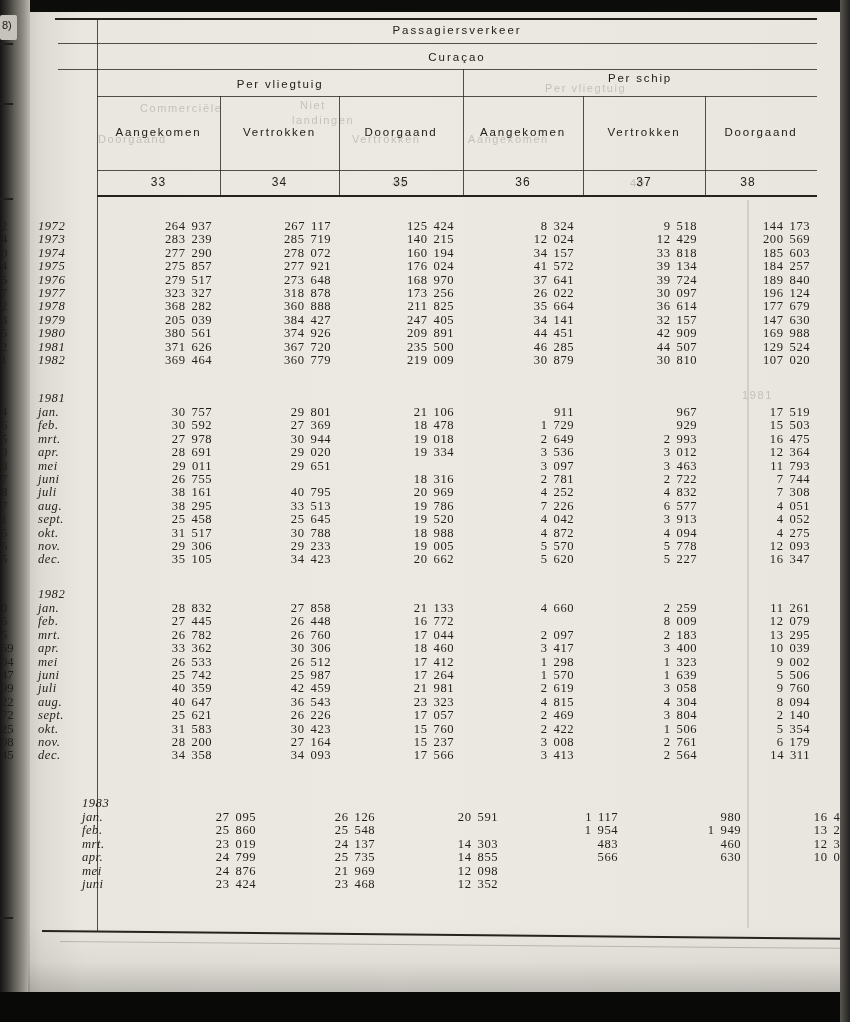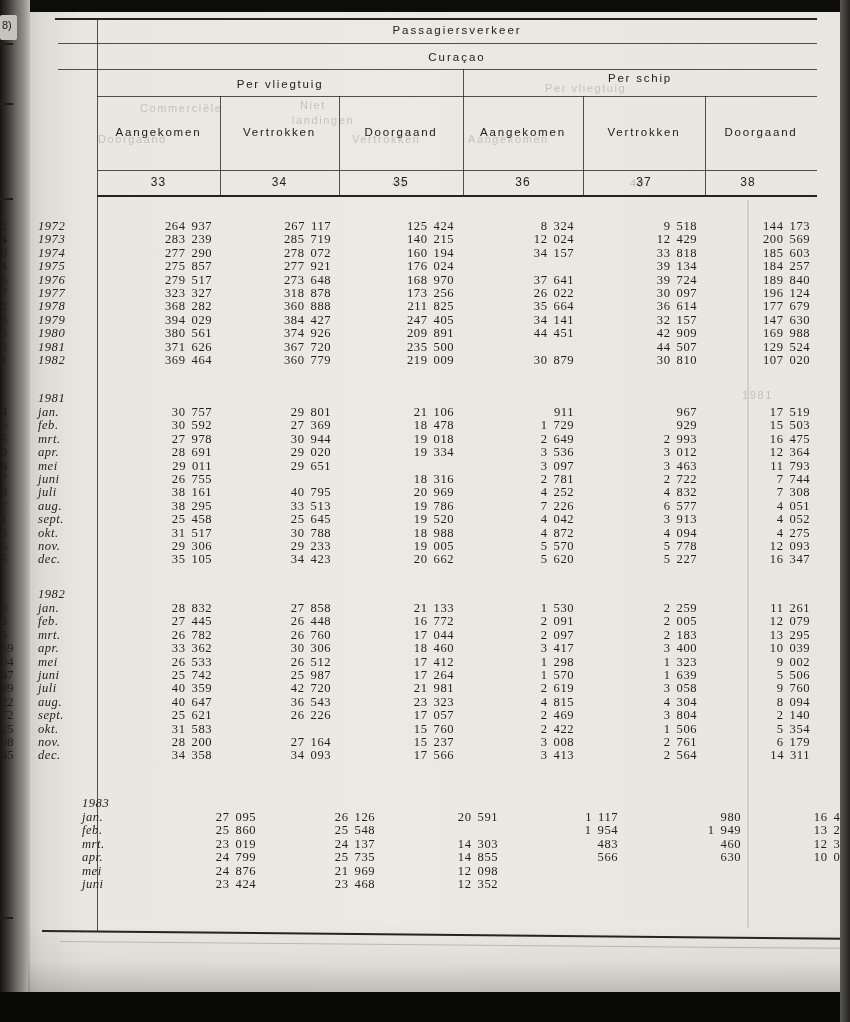--- a/index.html
+++ b/index.html
@@ -145,20 +145,21 @@
         <span class="val c3">34 157</span>
         <span class="val c4">33 818</span>
         <span class="val c5">185 603</span>
       </div>
       <div class="drow">
         <span class="mfrag">4</span>
         <span class="rlabel">1975</span>
         <span class="val c0">275 857</span>
         <span class="val c1">277 921</span>
         <span class="val c2">176 024</span>
+        <span class="val c3">41 572</span>
         <span class="val c4">39 134</span>
         <span class="val c5">184 257</span>
       </div>
       <div class="drow">
         <span class="mfrag">5</span>
         <span class="rlabel">1976</span>
         <span class="val c0">279 517</span>
         <span class="val c1">273 648</span>
         <span class="val c2">168 970</span>
         <span class="val c3">37 641</span>
@@ -181,21 +182,21 @@
         <span class="val c0">368 282</span>
         <span class="val c1">360 888</span>
         <span class="val c2">211 825</span>
         <span class="val c3">35 664</span>
         <span class="val c4">36 614</span>
         <span class="val c5">177 679</span>
       </div>
       <div class="drow">
         <span class="mfrag">3</span>
         <span class="rlabel">1979</span>
-        <span class="val c0">394 029</span>
+        <span class="val c0">205 039</span>
         <span class="val c1">384 427</span>
         <span class="val c2">247 405</span>
         <span class="val c3">34 141</span>
         <span class="val c4">32 157</span>
         <span class="val c5">147 630</span>
       </div>
       <div class="drow">
         <span class="mfrag">5</span>
         <span class="rlabel">1980</span>
         <span class="val c0">380 561</span>
@@ -204,20 +205,21 @@
         <span class="val c3">44 451</span>
         <span class="val c4">42 909</span>
         <span class="val c5">169 988</span>
       </div>
       <div class="drow">
         <span class="mfrag">2</span>
         <span class="rlabel">1981</span>
         <span class="val c0">371 626</span>
         <span class="val c1">367 720</span>
         <span class="val c2">235 500</span>
+        <span class="val c3">46 285</span>
         <span class="val c4">44 507</span>
         <span class="val c5">129 524</span>
       </div>
       <div class="drow">
         <span class="mfrag">1</span>
         <span class="rlabel">1982</span>
         <span class="val c0">369 464</span>
         <span class="val c1">360 779</span>
         <span class="val c2">219 009</span>
         <span class="val c3">30 879</span>
@@ -347,32 +349,31 @@
       </div>
     </div>
     <div class="section" style="top: 587px;">
       <div class="sec-label">1982</div>
       <div class="drow">
         <span class="mfrag">0</span>
         <span class="rlabel">jan.</span>
         <span class="val c0">28 832</span>
         <span class="val c1">27 858</span>
         <span class="val c2">21 133</span>
-        <span class="val c3">1 530</span>
+        <span class="val c3">4 660</span>
         <span class="val c4">2 259</span>
         <span class="val c5">11 261</span>
       </div>
       <div class="drow">
         <span class="mfrag">5</span>
         <span class="rlabel">feb.</span>
         <span class="val c0">27 445</span>
         <span class="val c1">26 448</span>
         <span class="val c2">16 772</span>
-        <span class="val c3">2 091</span>
-        <span class="val c4">2 005</span>
+        <span class="val c4">8 009</span>
         <span class="val c5">12 079</span>
       </div>
       <div class="drow">
         <span class="mfrag">5</span>
         <span class="rlabel">mrt.</span>
         <span class="val c0">26 782</span>
         <span class="val c1">26 760</span>
         <span class="val c2">17 044</span>
         <span class="val c3">2 097</span>
         <span class="val c4">2 183</span>
@@ -405,21 +406,21 @@
         <span class="val c1">25 987</span>
         <span class="val c2">17 264</span>
         <span class="val c3">1 570</span>
         <span class="val c4">1 639</span>
         <span class="val c5">5 506</span>
       </div>
       <div class="drow">
         <span class="mfrag">99</span>
         <span class="rlabel">juli</span>
         <span class="val c0">40 359</span>
-        <span class="val c1">42 720</span>
+        <span class="val c1">42 459</span>
         <span class="val c2">21 981</span>
         <span class="val c3">2 619</span>
         <span class="val c4">3 058</span>
         <span class="val c5">9 760</span>
       </div>
       <div class="drow">
         <span class="mfrag">22</span>
         <span class="rlabel">aug.</span>
         <span class="val c0">40 647</span>
         <span class="val c1">36 543</span>
@@ -435,20 +436,21 @@
         <span class="val c1">26 226</span>
         <span class="val c2">17 057</span>
         <span class="val c3">2 469</span>
         <span class="val c4">3 804</span>
         <span class="val c5">2 140</span>
       </div>
       <div class="drow">
         <span class="mfrag">25</span>
         <span class="rlabel">okt.</span>
         <span class="val c0">31 583</span>
+        <span class="val c1">30 423</span>
         <span class="val c2">15 760</span>
         <span class="val c3">2 422</span>
         <span class="val c4">1 506</span>
         <span class="val c5">5 354</span>
       </div>
       <div class="drow">
         <span class="mfrag">08</span>
         <span class="rlabel">nov.</span>
         <span class="val c0">28 200</span>
         <span class="val c1">27 164</span>

